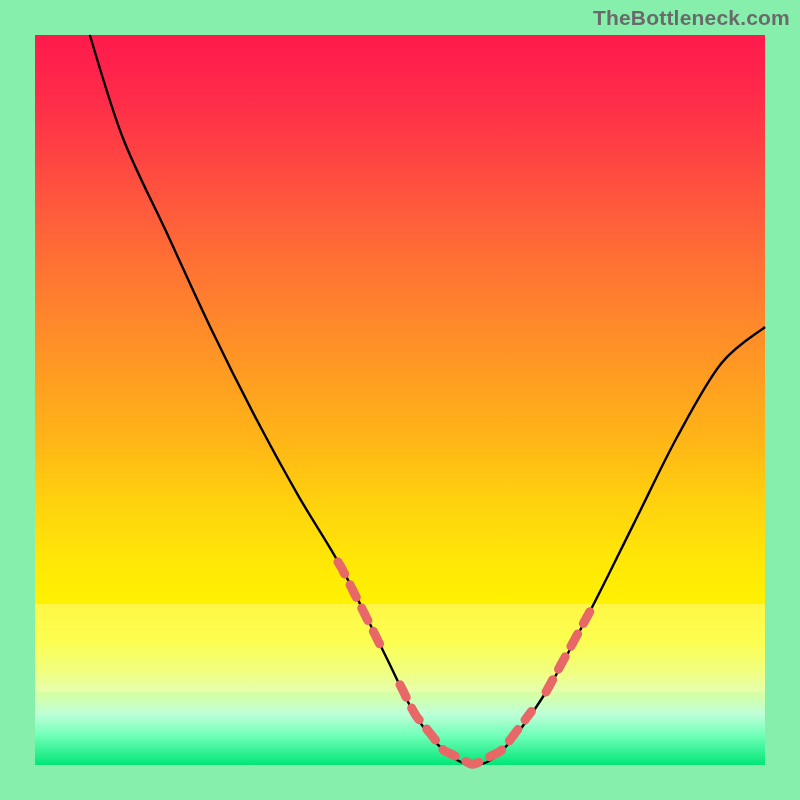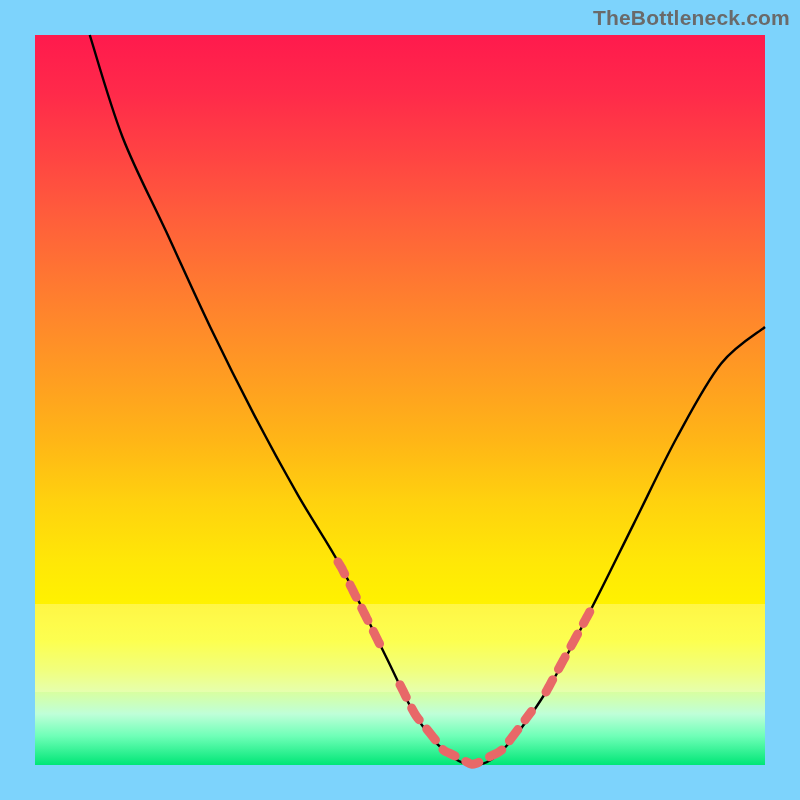--- a/index.html
+++ b/index.html
@@ -9,21 +9,21 @@
     height: 800px;
     background: #000;
     overflow: hidden;
   }
   .frame {
     position: absolute;
     top: 0;
     left: 0;
     width: 800px;
     height: 800px;
-    background: #7dd3fc;
+    background: #86efac;
   }
   .plot-area {
     position: absolute;
     left: 35px;
     top: 35px;
     width: 730px;
     height: 730px;
     background: linear-gradient(to bottom,
       #ff1a4d 0%,
       #ff2a4a 8%,

